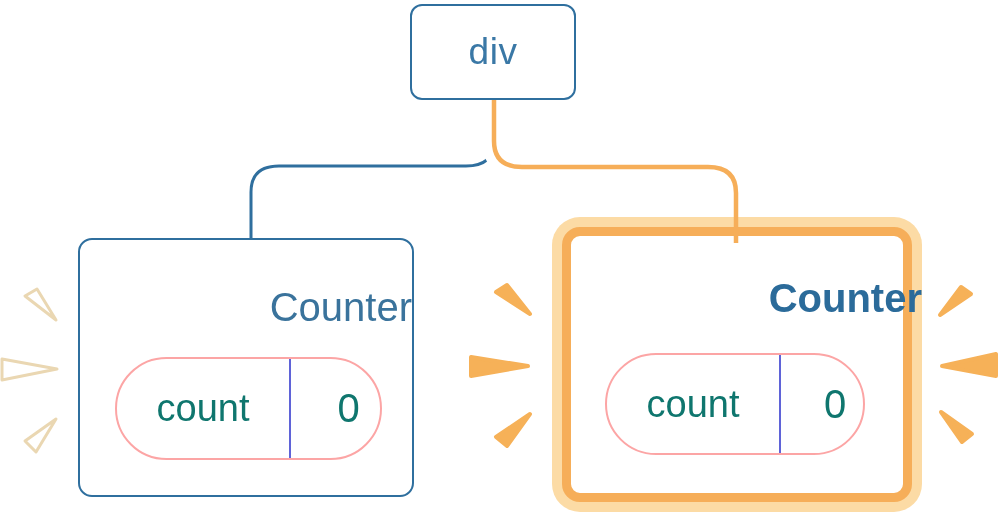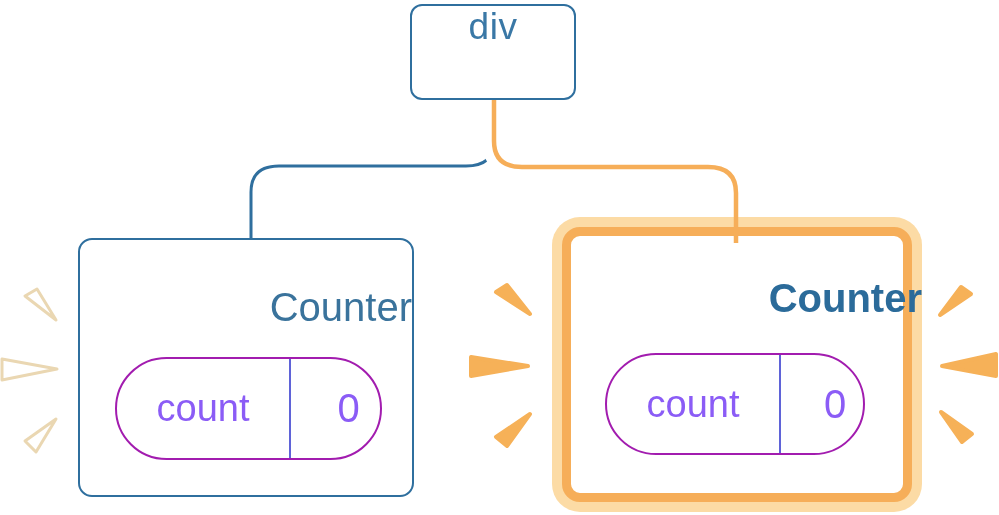--- a/index.html
+++ b/index.html
@@ -14,21 +14,21 @@
   .layer { position: absolute; left: 0; top: 0; width: 999px; height: 515px; pointer-events: none; }
 
   
   .root-node {
     position: absolute;
     left: 410px; top: 4px;
     width: 162px; height: 92px;
     background: #ffffff;
     border: 2.5px solid #2f6f9e;
     border-radius: 12px;
-    display: flex; align-items: flex-start; justify-content: center;
+    display: flex; align-items: center; justify-content: center;
     z-index: 4;
   }
   .root-node .label {
     color: #3a78a6;
     font-size: 37px;
     font-weight: 500;
     letter-spacing: 0.5px;
   }
 
   
@@ -72,24 +72,24 @@
     top: 59px;
     color: #2b6b9a;
     font-weight: 700;
   }
 
   
   .state-pill {
     position: absolute;
     display: flex;
     background: #ffffff;
-    border: 2px solid #a21caf;
+    border: 2px solid #fca5a5;
     border-radius: 53px;
     overflow: hidden;
-    color: #8b5cf6;
+    color: #0f766e;
     gap: 26px;
   }
   .pill-left {
     width: 172px;
     display: flex; align-items: center; justify-content: center;
     border-right: 2px solid #5f63d8;
     font-size: 38px;
   }
   .pill-right {
     flex: 1;

